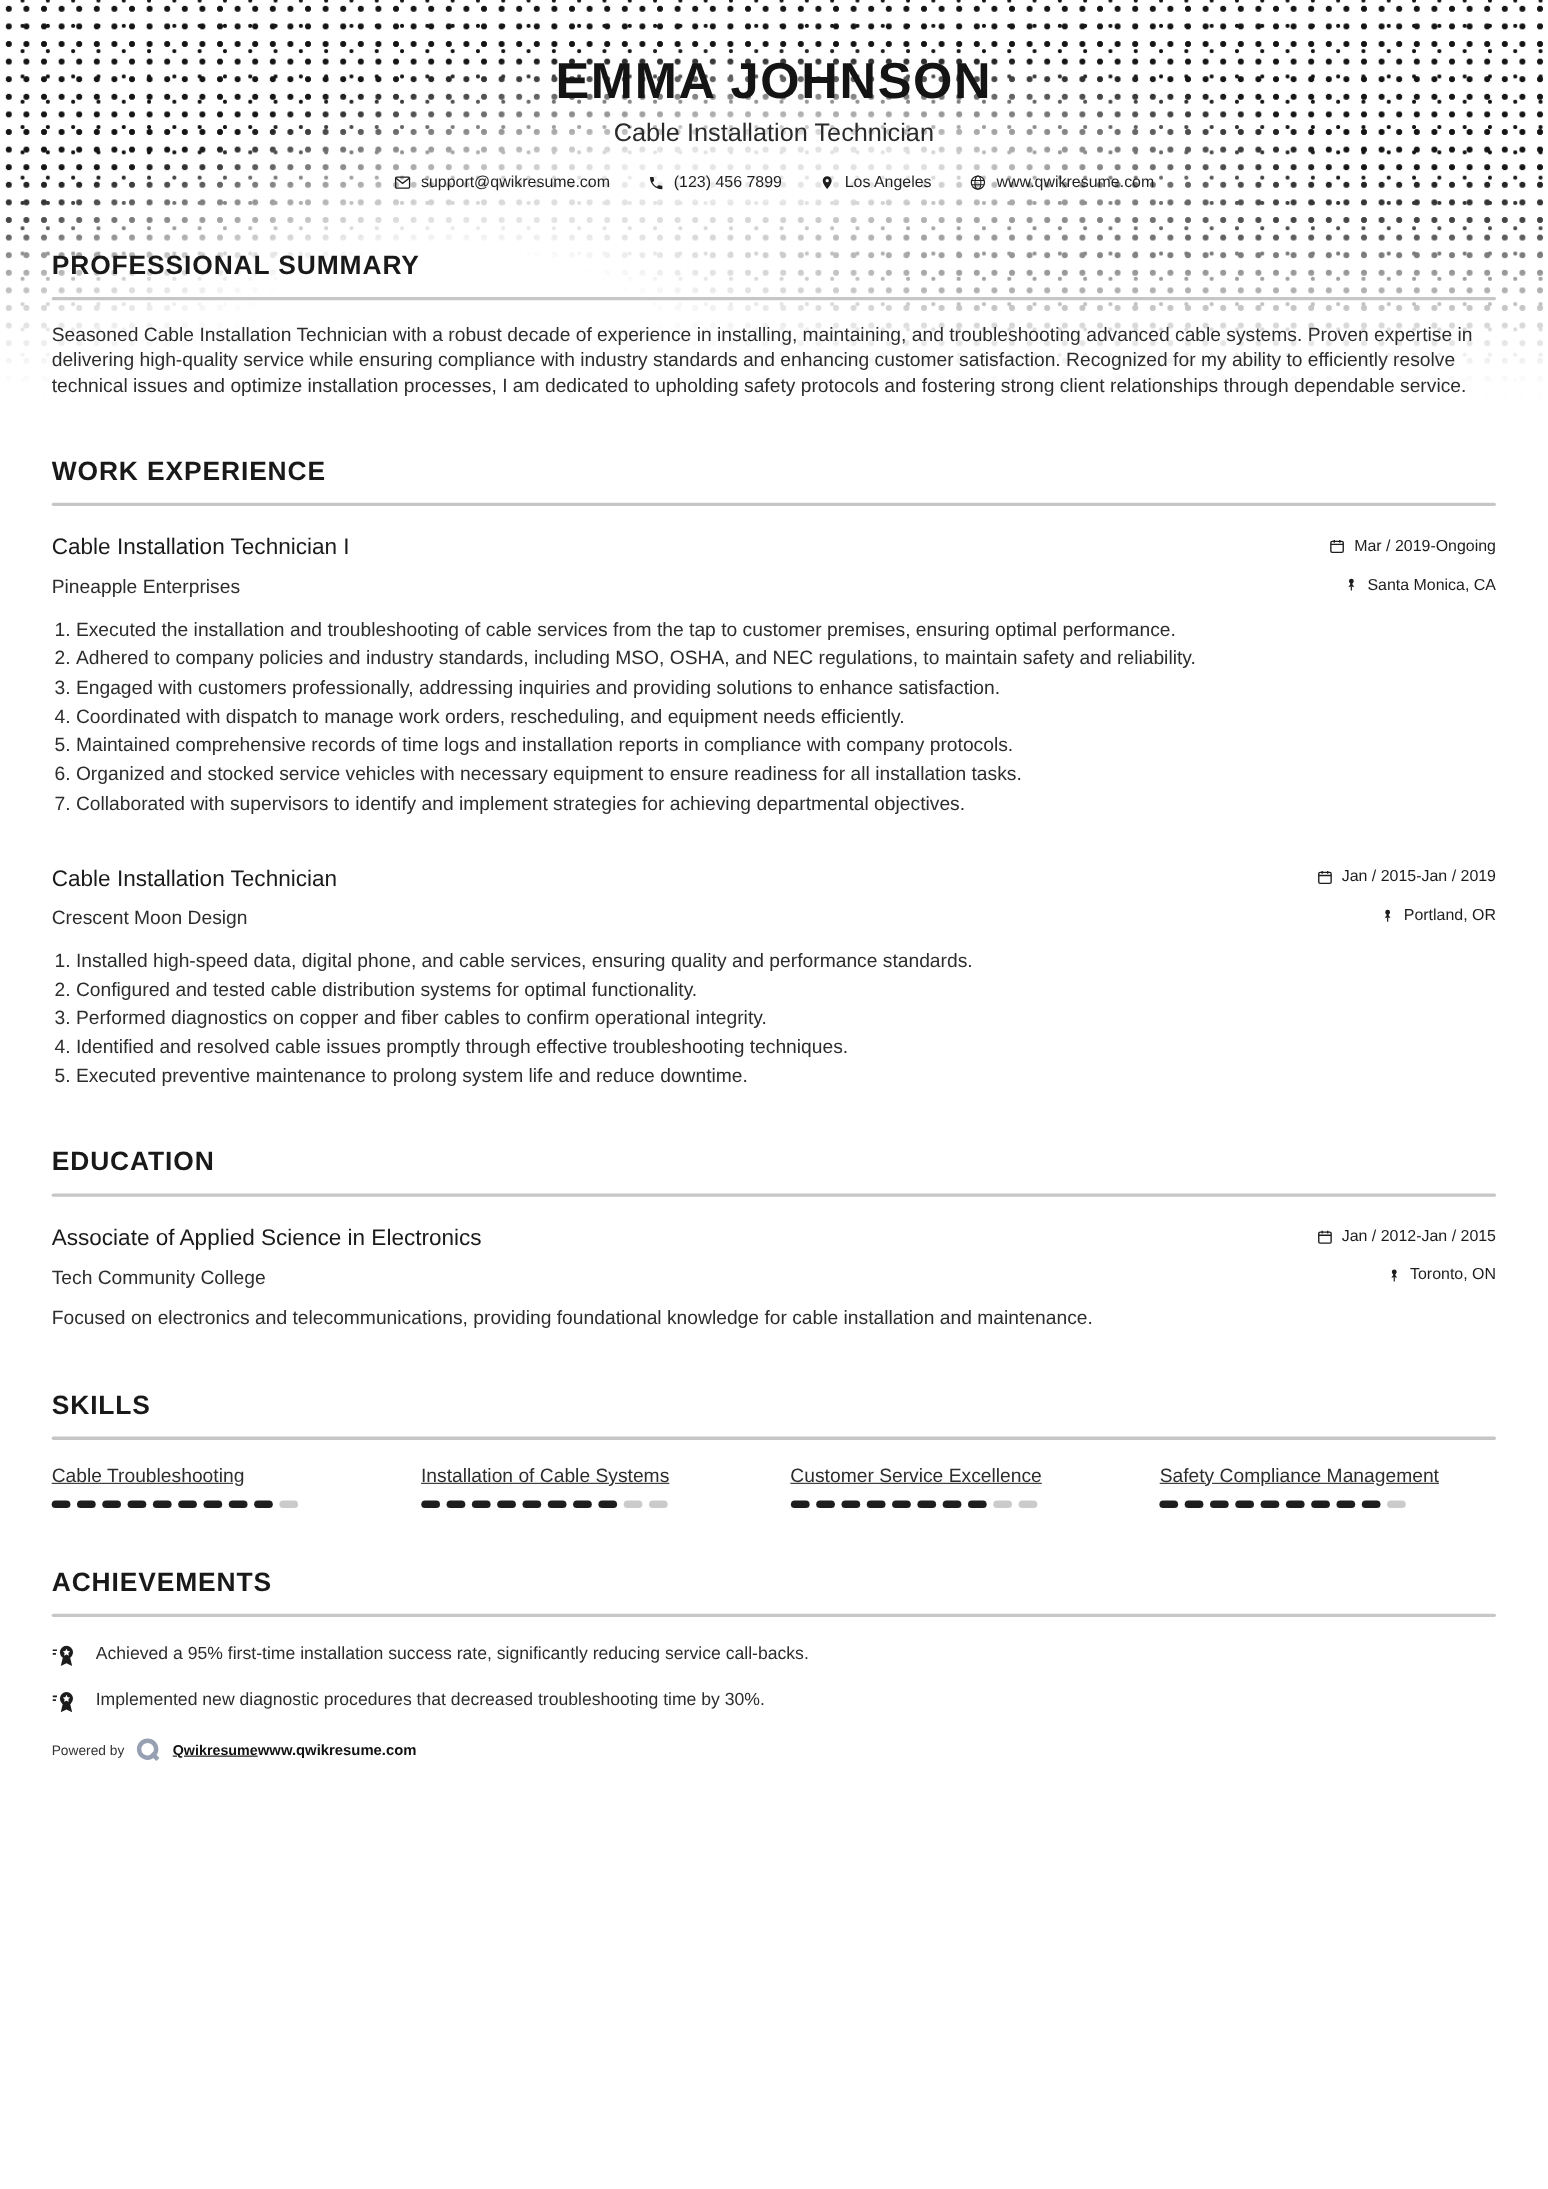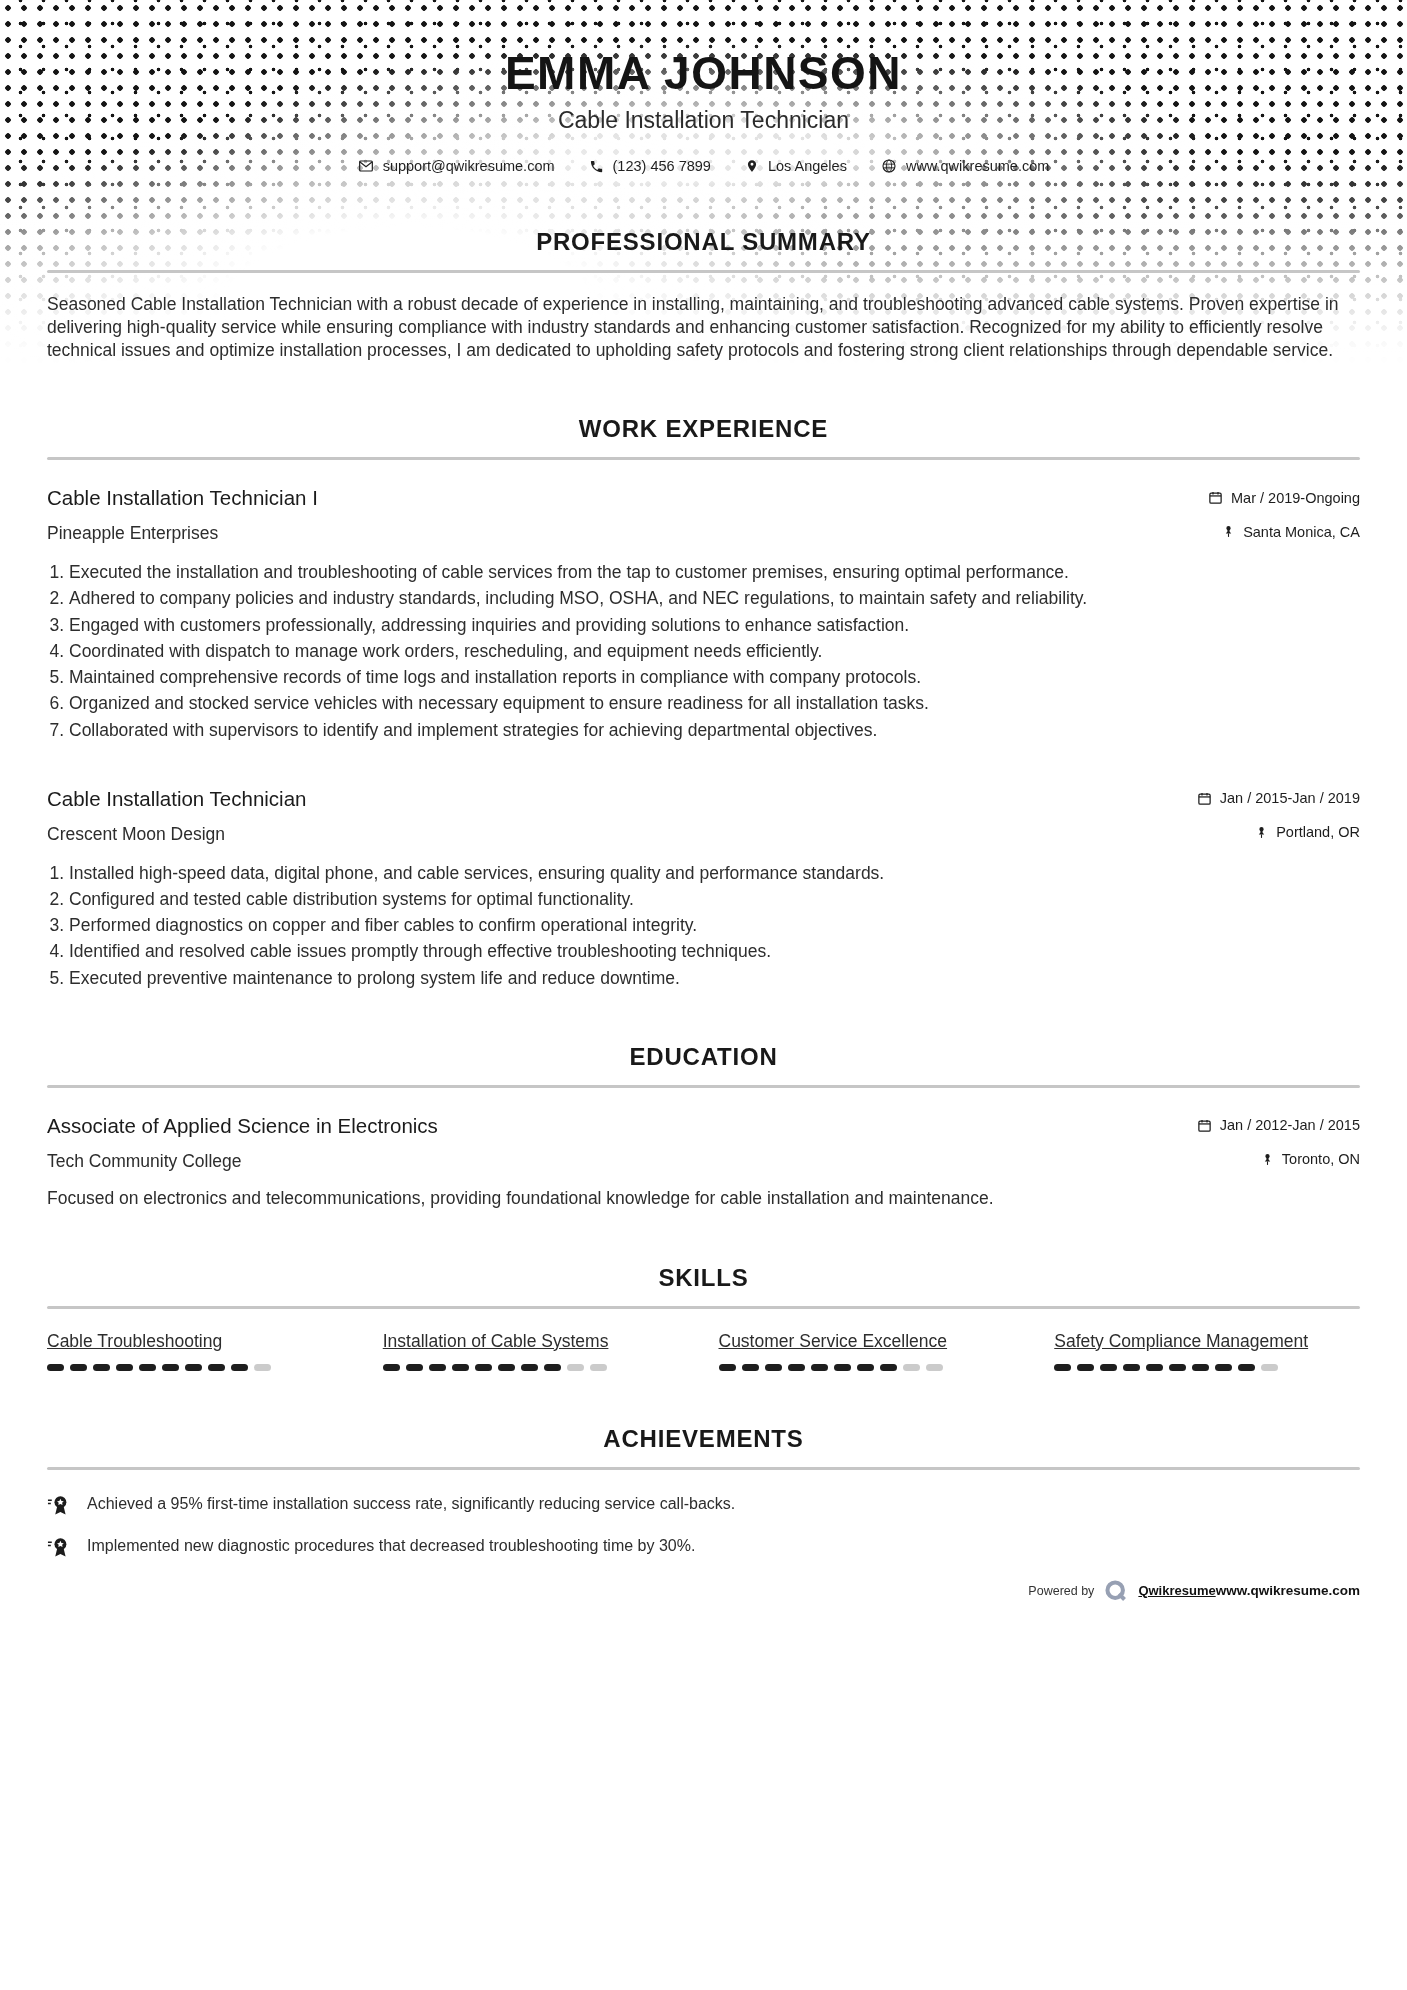--- a/index.html
+++ b/index.html
@@ -38,21 +38,21 @@
   
   .header { text-align: center; padding-top: 46px; position: relative; z-index: 1; }
   .name { font-size: 46px; font-weight: 800; letter-spacing: 1.5px; color: #141414; }
   .role { font-size: 23px; margin-top: 7px; color: #2b2b2b; }
   .contact { display: flex; justify-content: center; align-items: center; gap: 34px; margin-top: 24px; font-size: 14.5px; color: #1f1f1f; }
   .contact-item { display: inline-flex; align-items: center; gap: 9px; }
   .icon svg { display: block; }
 
   
   .section { margin-top: 54px; }
-  .section-head h2 { text-align: center; font-size: 24px; font-weight: 700; letter-spacing: 0.8px; color: #191919; margin-bottom: 14px; }
+  .section-head h2 { font-size: 24px; font-weight: 700; letter-spacing: 0.8px; color: #191919; margin-bottom: 14px; }
   .rule { height: 3px; background: #c6c6c6; border-radius: 2px; }
 
   .summary-text { margin-top: 20px; font-size: 17.5px; line-height: 1.3; color: #2d2d2d; }
 
   
   .jobs { display: block; }
   .job { margin-top: 26px; }
   .job ~ .job { margin-top: 46px; }
   .job-head { display: flex; justify-content: space-between; align-items: baseline; }
   .job-title { font-size: 20.5px; color: #1b1b1b; font-weight: 400; }
@@ -74,21 +74,21 @@
 
   
   .achievements { margin-top: 24px; }
   .achievement { display: flex; align-items: flex-start; gap: 17px; margin-bottom: 19px; font-size: 16px; line-height: 1.3; color: #2d2d2d; }
   .ach-icon { flex: 0 0 auto; margin-top: 0; }
 
   
   .footer {
     margin-top: auto; position: relative; z-index: 1;
     padding: 0 47px 168px;
-    display: flex; justify-content: flex-end; align-items: center;
+    display: flex; justify-content: flex-start; align-items: center;
   }
   .powered { display: flex; align-items: center; gap: 9px; font-size: 12.5px; color: #333; }
   .brand-link { font-size: 13px; font-weight: 700; color: #111; text-decoration: underline; cursor: pointer; }
   .footer-site { font-size: 13.5px; font-weight: 700; color: #111; }
 </style>
 </head>
 <body>
 
 <div class="page">
   <div class="halftone"></div>

